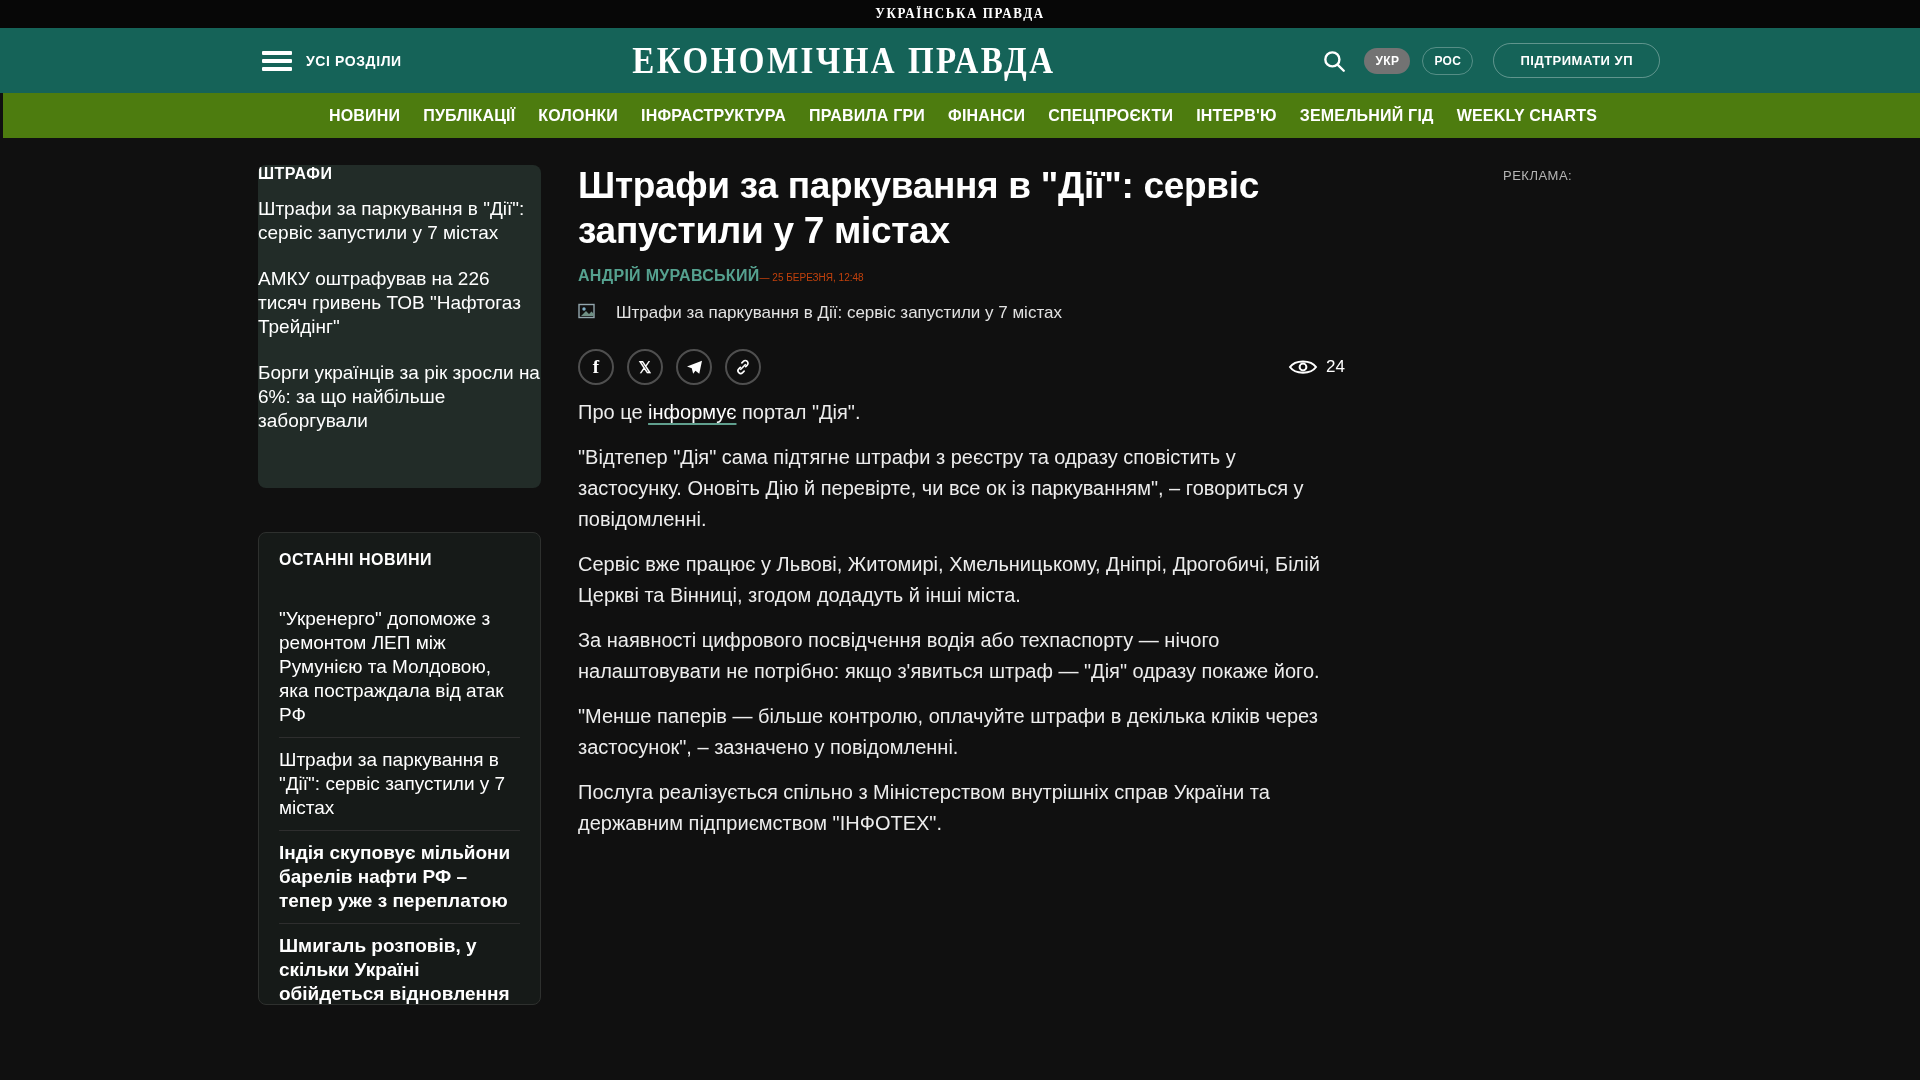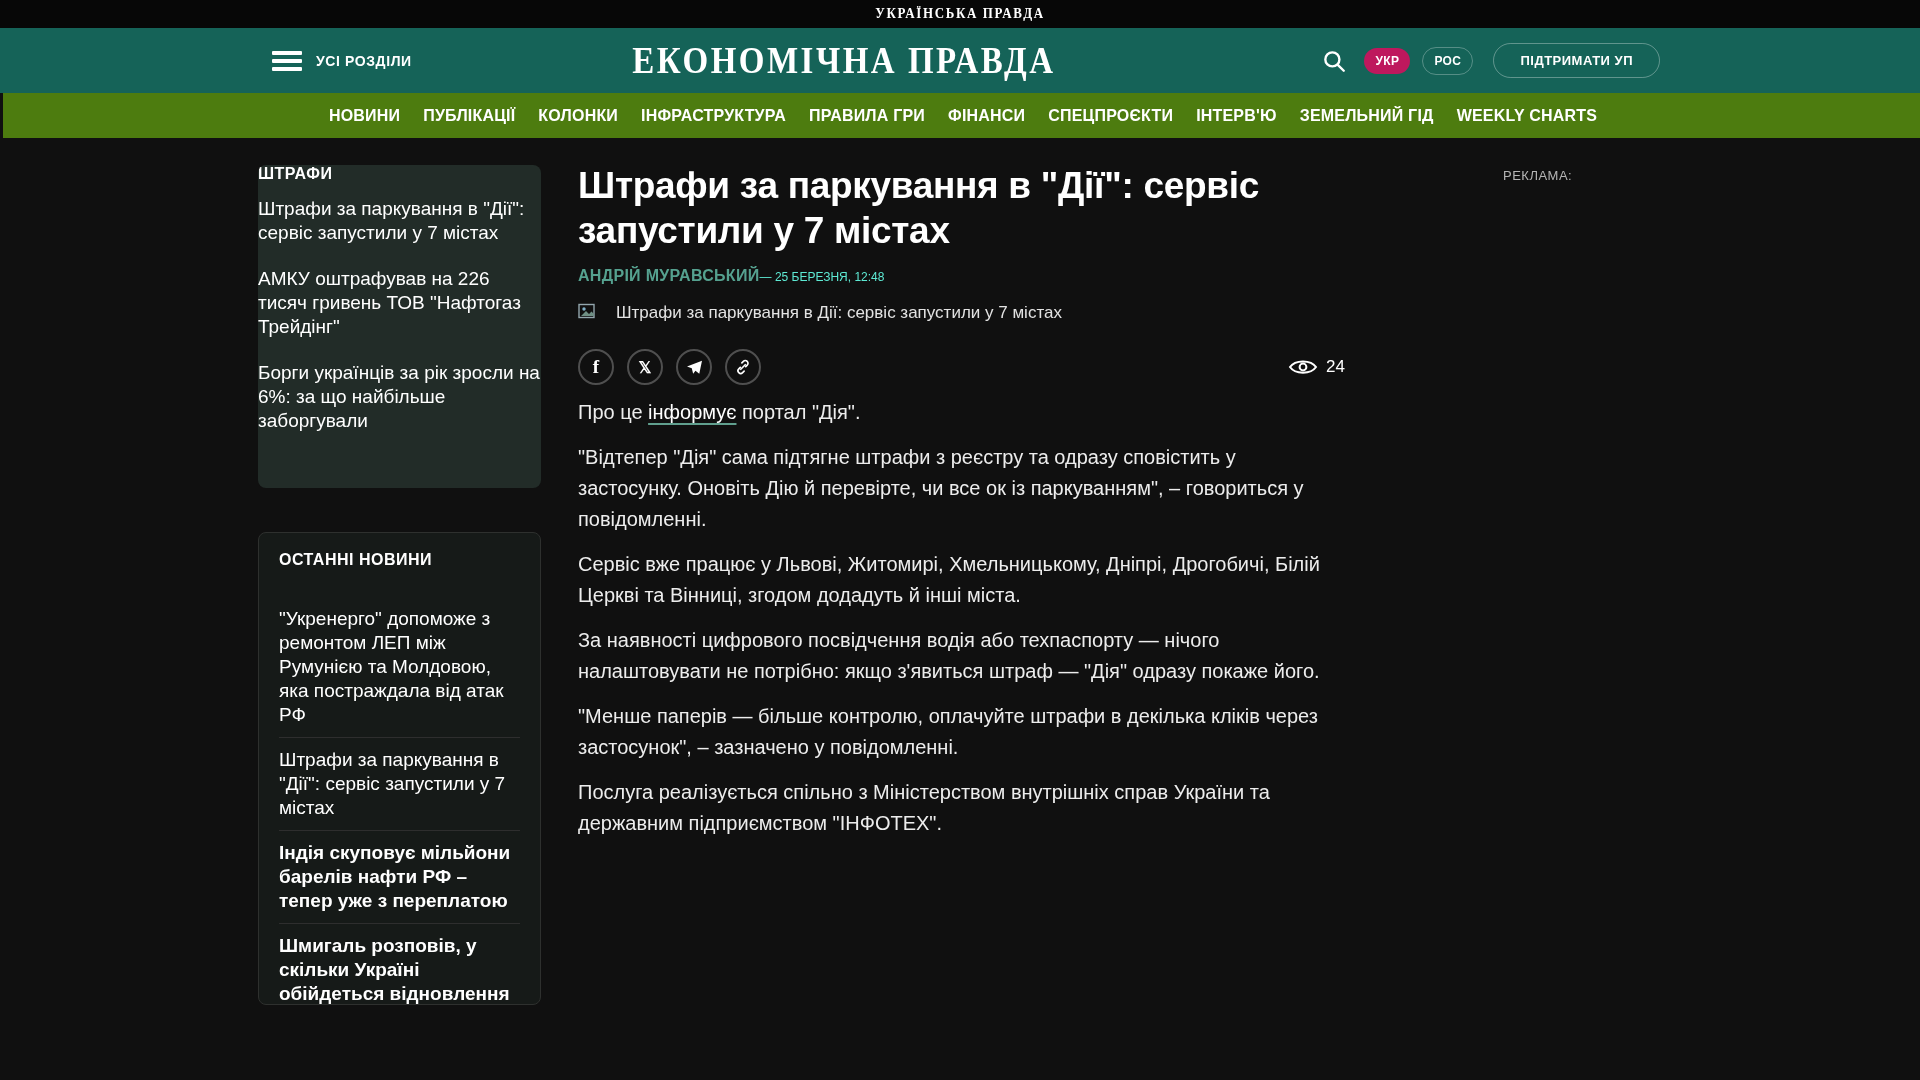--- a/index.html
+++ b/index.html
@@ -21,21 +21,21 @@
     font-size:13px; font-weight:700; letter-spacing:1.6px; color:#fff;
     transform:scaleY(1.1); cursor:pointer;
   }
 
   
   .header {
     position:absolute; left:0; top:28px; width:1920px; height:65px;
     background:#156358;
   }
   .header-left {
-    position:absolute; left:272px; top:0; height:65px;
+    position:absolute; left:262px; top:0; height:65px;
     display:flex; align-items:center; gap:14px; cursor:pointer;
   }
   .burger { display:flex; flex-direction:column; gap:4px; }
   .burger span { display:block; width:30px; height:4px; background:#fff; border-radius:1px; }
   .menu-label { font-size:14px; font-weight:700; letter-spacing:0.6px; color:#fff; }
 
   .logo-wrap {
     position:absolute; left:0; top:0; width:1688px; height:65px;
     display:flex; align-items:center; justify-content:center; pointer-events:none;
   }
@@ -47,21 +47,21 @@
 
   .header-right {
     position:absolute; right:260px; top:0; height:65px;
     display:flex; align-items:center; gap:12px;
   }
   .search-btn { width:28px; height:28px; margin-right:4px; cursor:pointer; display:flex; align-items:center; justify-content:center; }
   .lang-pill {
     font-size:12px; font-weight:700; letter-spacing:0.4px; color:#fff;
     padding:6px 11px; border-radius:14px; cursor:pointer;
   }
-  .lang-active { background:#be185d; }
+  .lang-active { background:#737373; }
   .lang-inactive { border:1px solid rgba(255,255,255,0.28); }
   .support-btn {
     margin-left:8px;
     font-size:13px; font-weight:700; letter-spacing:0.5px; color:#fff;
     padding:9px 26px; border-radius:18px; border:1px solid rgba(255,255,255,0.32);
     background:transparent; cursor:pointer;
   }
 
   
   .nav {
@@ -100,21 +100,21 @@
   .latest-bold .side-link { font-weight:700; }
 
   
   .main { position:absolute; left:578px; top:163px; width:767px; }
   .article-title {
     font-size:37px; line-height:45px; font-weight:700; letter-spacing:-0.3px;
     color:#fff; margin-bottom:14px;
   }
   .byline { display:flex; align-items:baseline; margin-bottom:18px; }
   .author { font-size:16px; font-weight:700; letter-spacing:0.3px; color:#55a18f; cursor:pointer; }
-  .pubdate { font-size:12px; color:#5eead4; }
+  .pubdate { font-size:10px; color:#c2410c; }
 
   .img-alt-row { display:flex; align-items:flex-start; gap:20px; margin-bottom:26px; height:20px; }
   .img-alt-text { font-size:17px; color:#e3e3e3; }
 
   .share-row { display:flex; align-items:center; margin-bottom:12px; height:36px; }
   .share-icons { display:flex; gap:13px; }
   .share-circle {
     width:36px; height:36px; border-radius:50%; border:2px solid #4f4f4f;
     display:flex; align-items:center; justify-content:center; cursor:pointer;
   }

